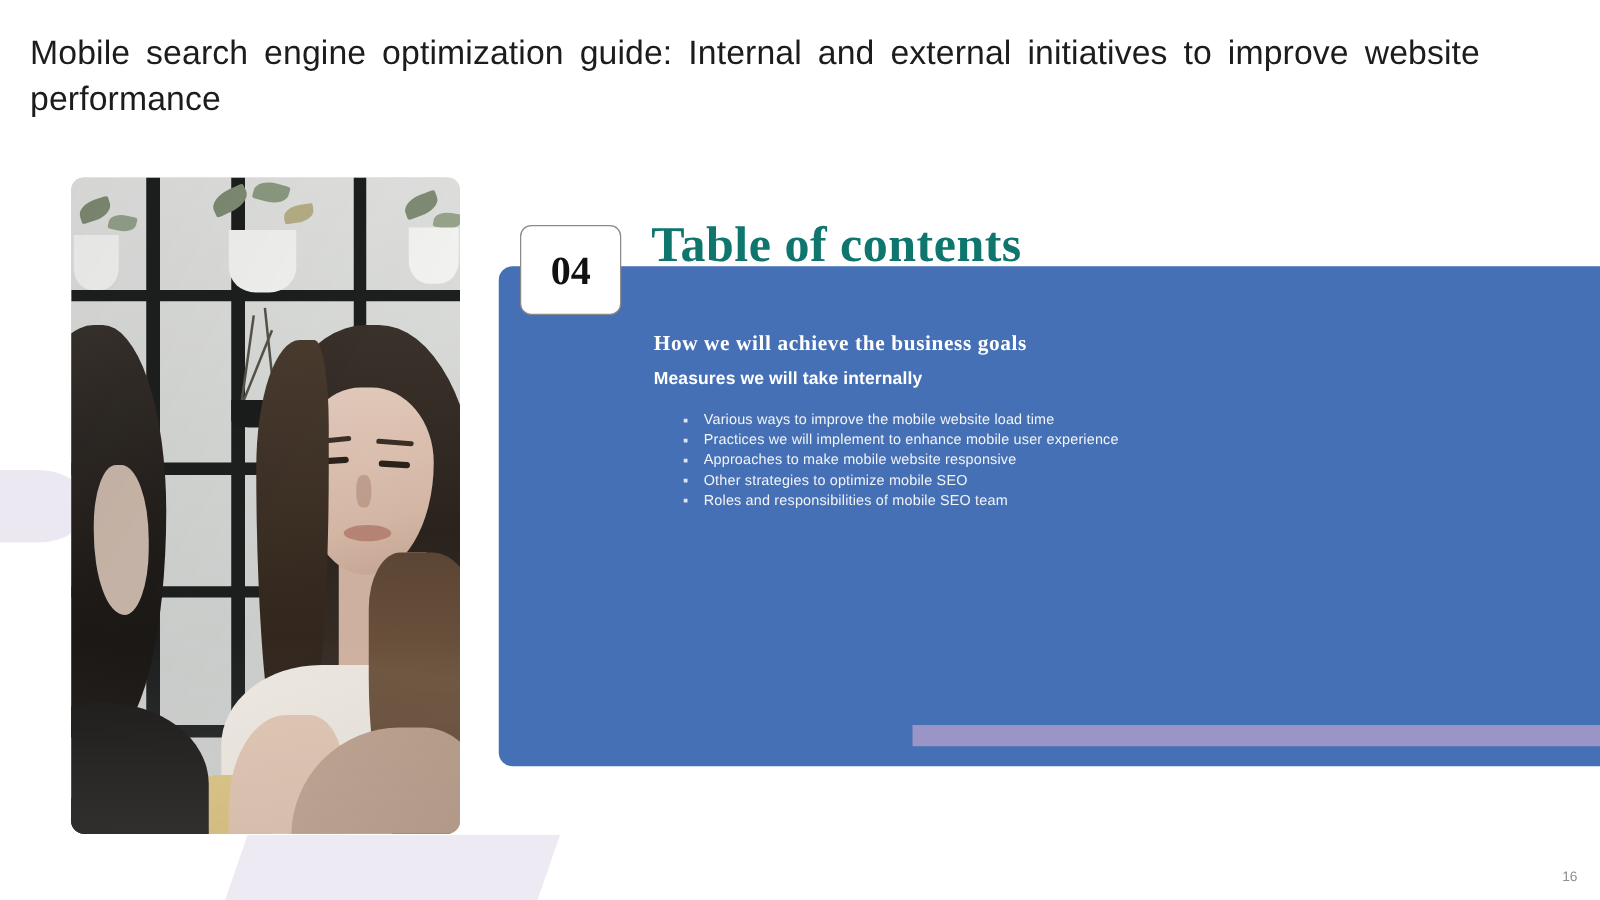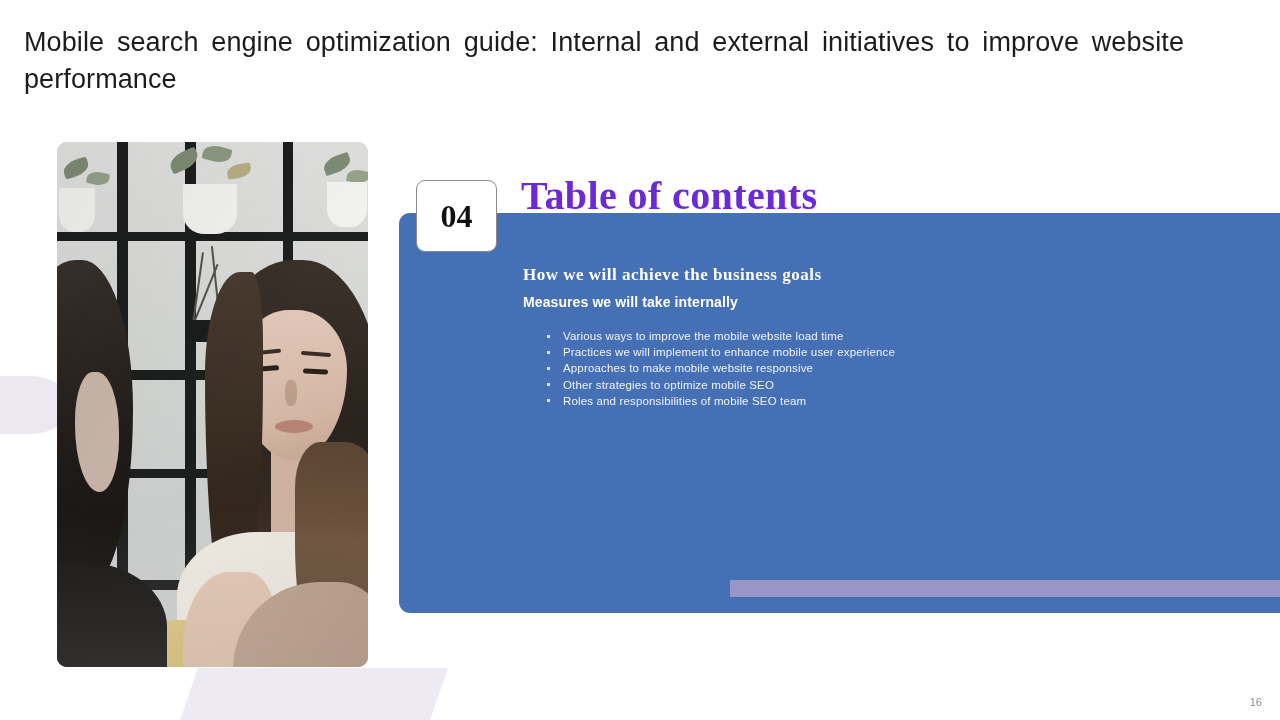--- a/index.html
+++ b/index.html
@@ -243,21 +243,21 @@
   }
 
   
   .toc-heading {
     position: absolute;
     left: 521px;
     top: 172px;
     font-family: "Liberation Serif", serif;
     font-weight: bold;
     font-size: 40px;
-    color: #6d28d9;
+    color: #0f766e;
     letter-spacing: 0.4px;
     z-index: 3;
   }
 
   
   .panel-inner {
     position: absolute;
     left: 124px;
     top: 52px;
     right: 24px;

